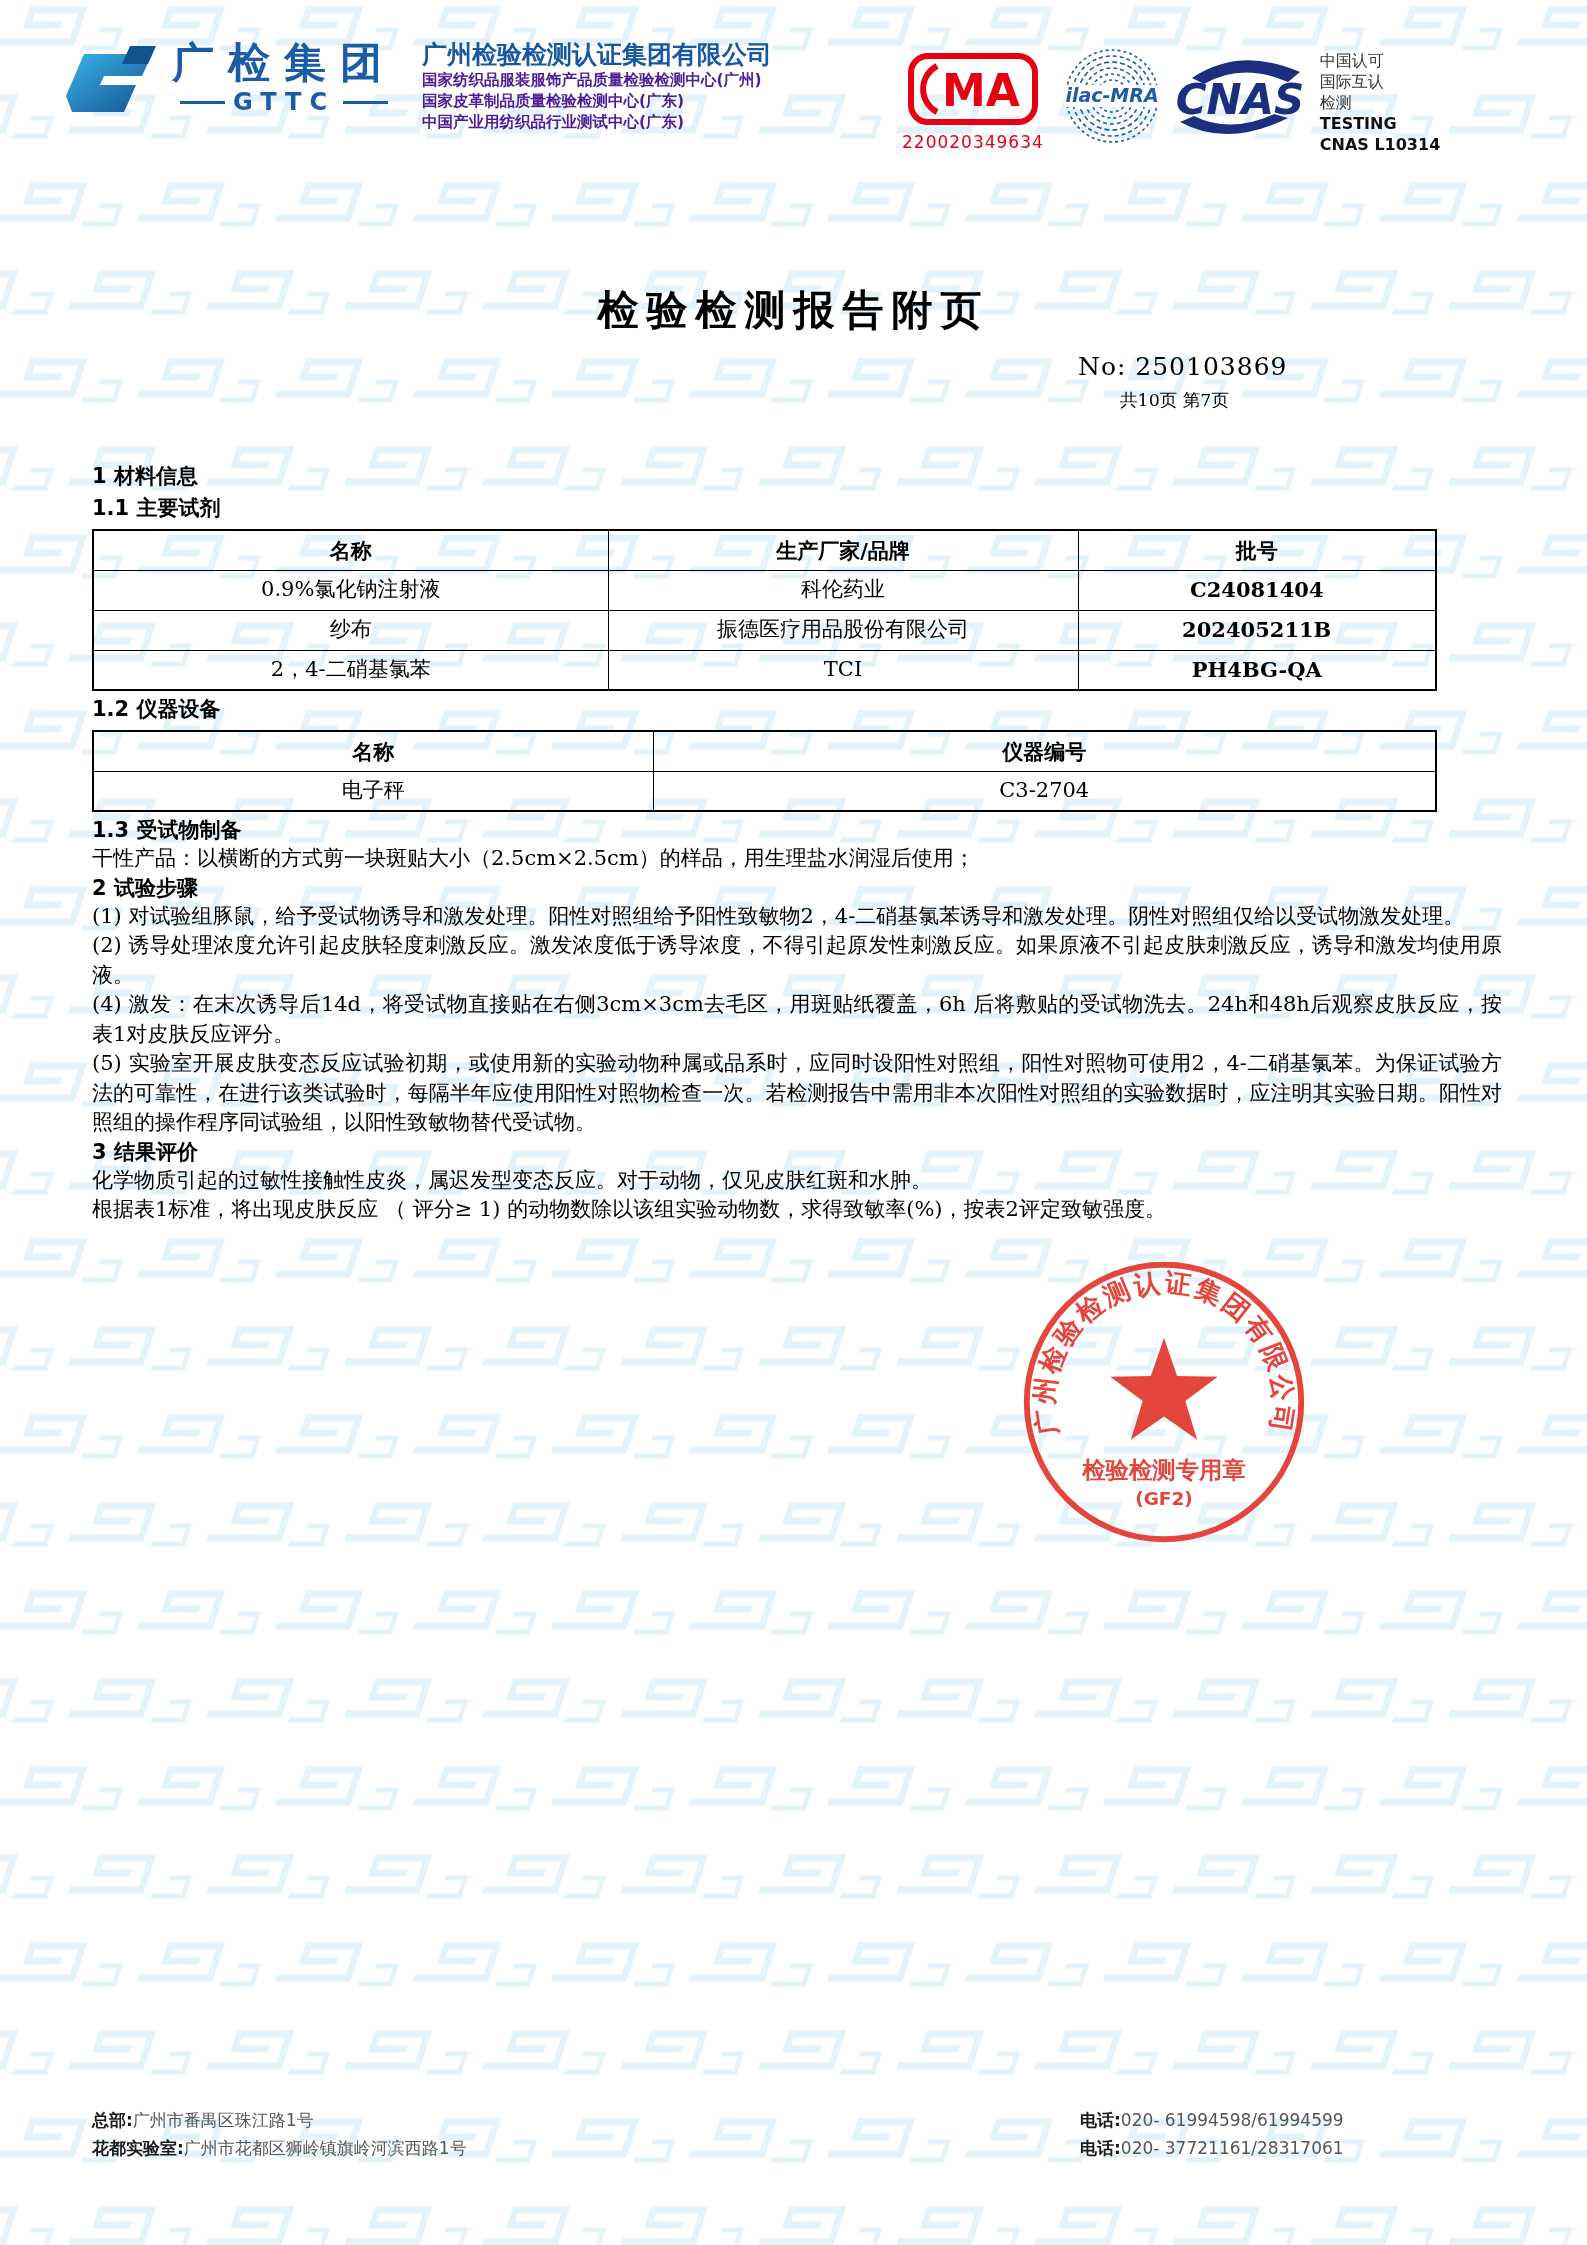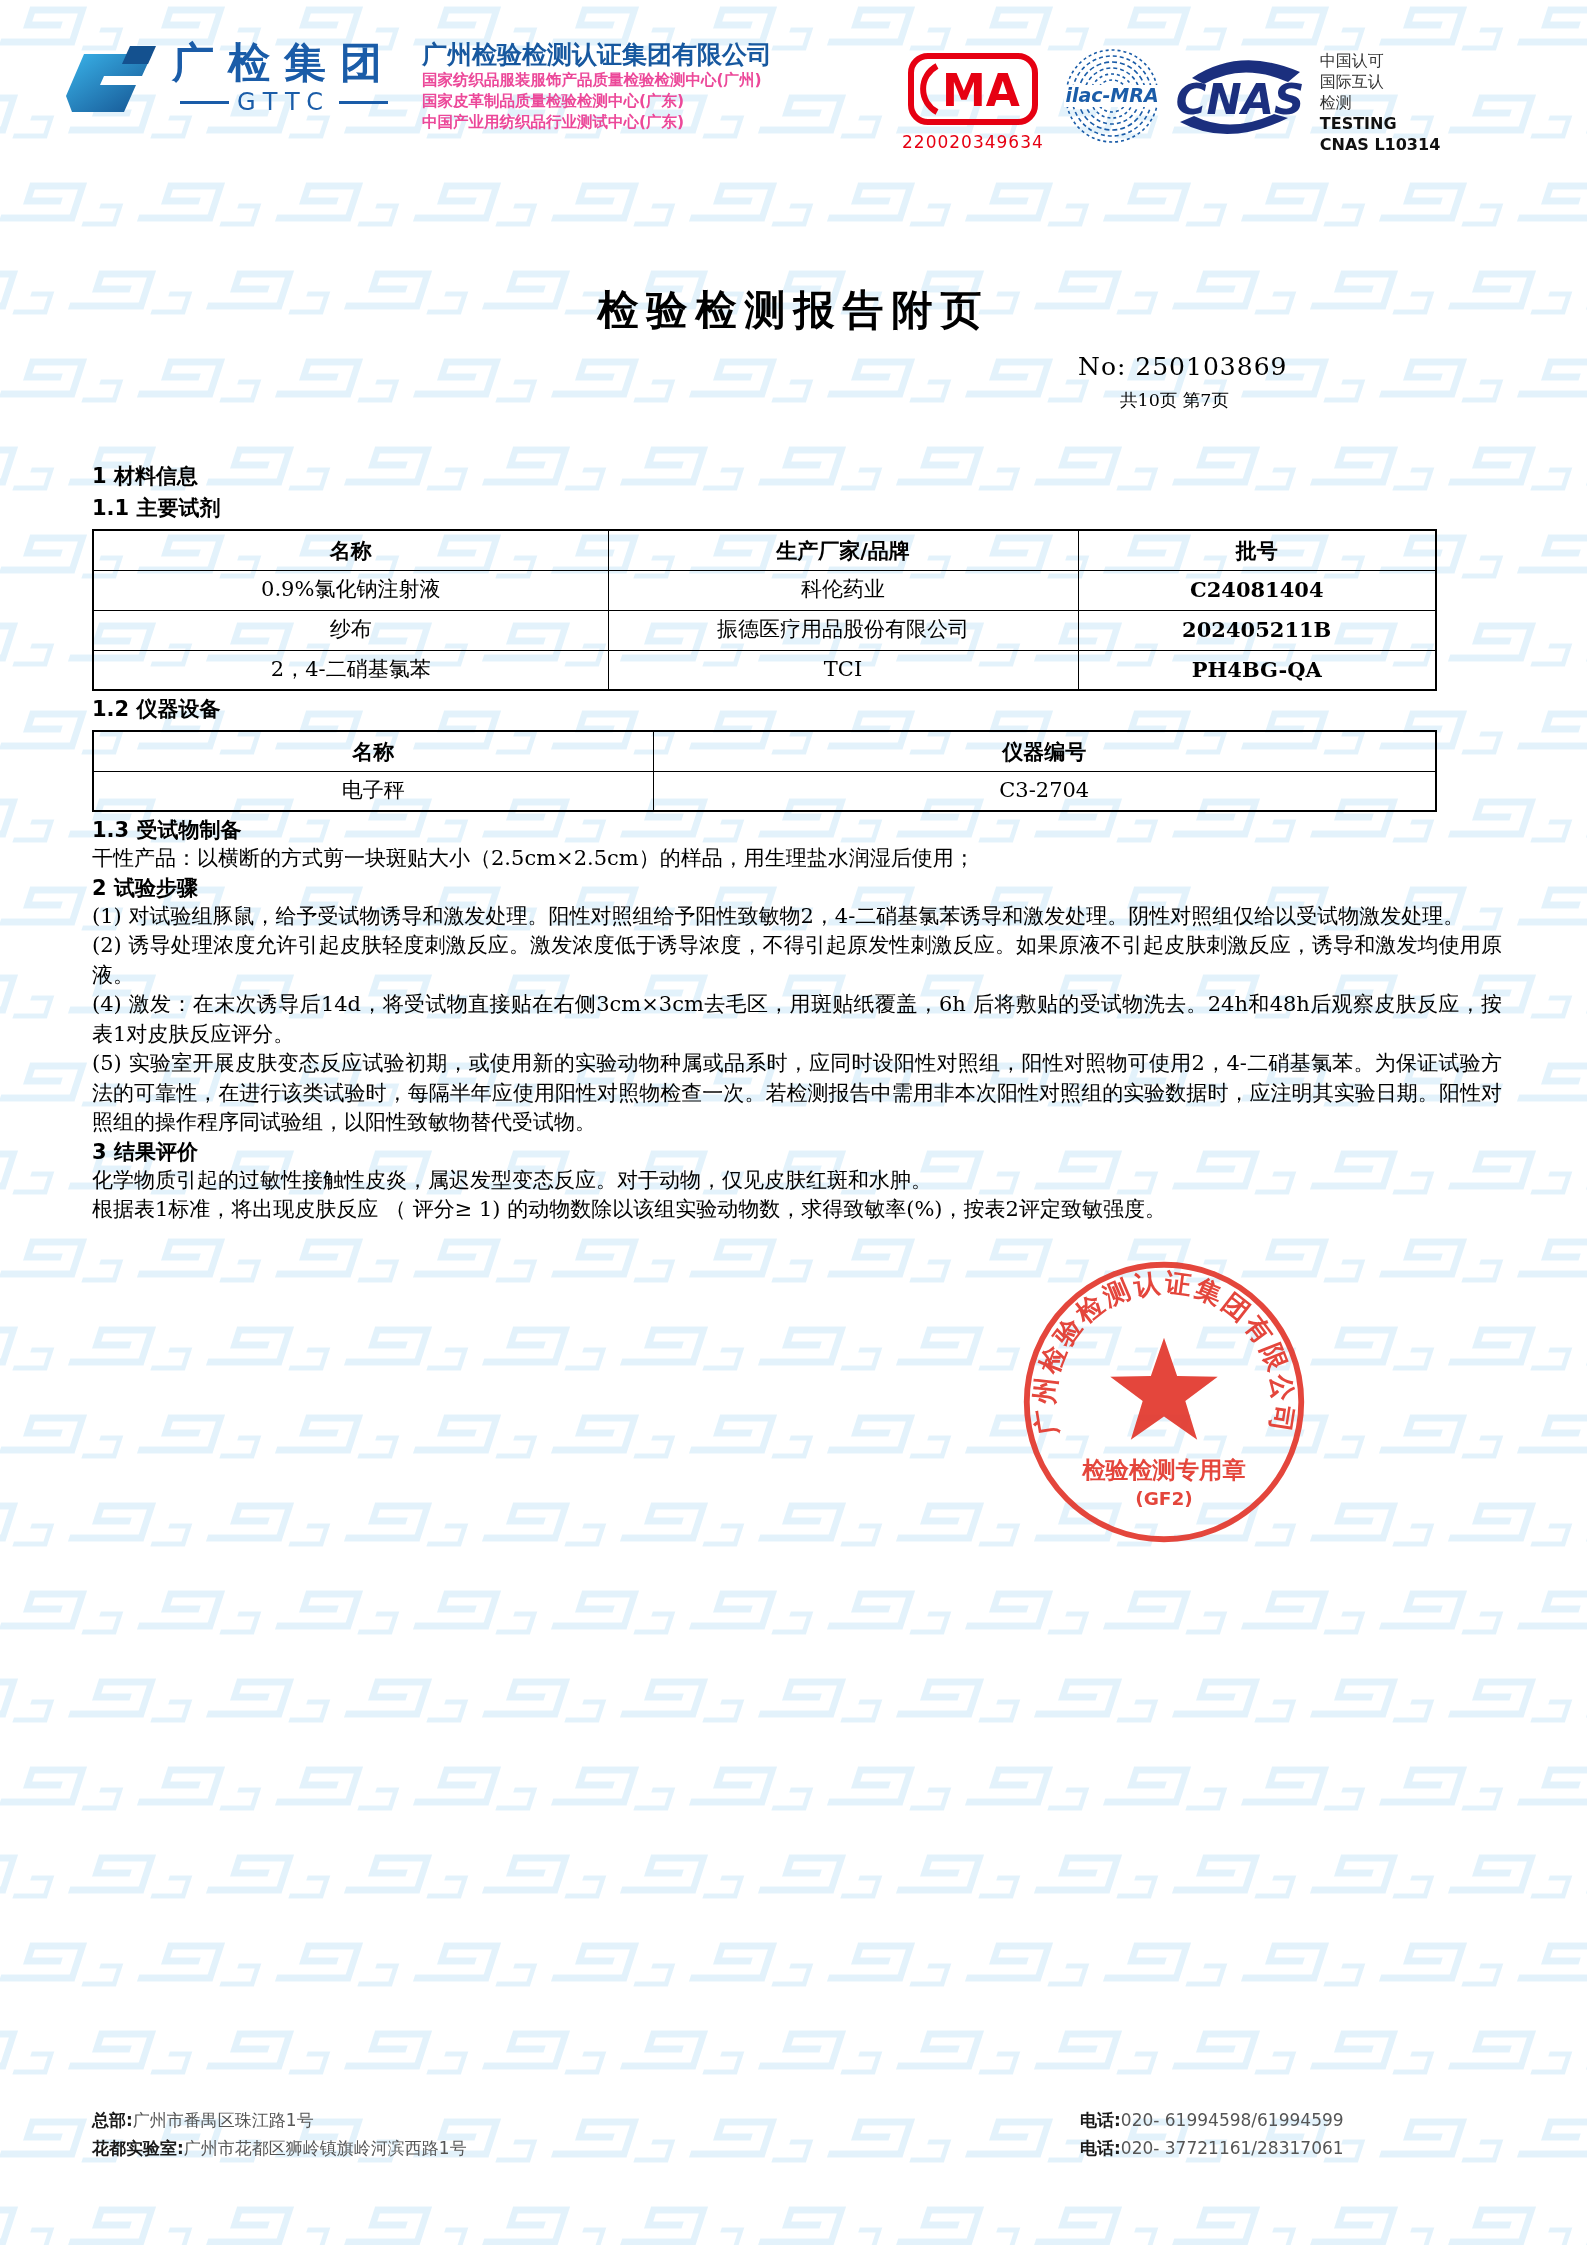--- a/index.html
+++ b/index.html
@@ -7,26 +7,26 @@
         font-family:"DejaVu Sans",sans-serif;color:#000;}
   .watermark{position:absolute;inset:0;z-index:0;pointer-events:none;overflow:hidden;}
   .wm-tile{position:absolute;transform:skewX(-18deg);}
   .content{position:absolute;inset:0;z-index:1;}
 
   
   .hdr{position:absolute;top:40px;left:60px;width:1500px;display:flex;align-items:flex-start;}
   .logo-block{display:flex;align-items:flex-start;}
   .brand{margin-left:14px;}
   .brand-cn{font-size:42px;font-weight:bold;color:#1a5ca8;letter-spacing:14px;line-height:46px;}
-  .brand-en{display:flex;align-items:center;justify-content:center;color:#1a5ca8;font-weight:normal;
+  .brand-en{display:flex;align-items:center;justify-content:center;color:#1a5ca8;font-weight:bold;
             font-size:24px;letter-spacing:8px;margin-top:2px;}
   .brand-en .dash{flex:1;height:3px;background:#1a5ca8;margin:0 8px;}
   .company{margin-left:26px;width:420px;}
   .company-name{font-size:25px;font-weight:bold;color:#17589f;line-height:30px;}
-  .company-sub{font-size:15.5px;font-weight:bold;color:#ec4899;line-height:21px;}
+  .company-sub{font-size:15.5px;font-weight:bold;color:#4c1d95;line-height:21px;}
   .marks{display:flex;align-items:flex-start;margin-left:60px;}
   .cma{text-align:center;margin-top:12px;}
   .cma-num{font-size:17px;color:#e60012;letter-spacing:1px;margin-top:2px;
            font-family:"DejaVu Sans",sans-serif;}
   .ilac{margin-left:18px;margin-top:6px;}
   .cnas{margin-left:8px;margin-top:16px;}
   .accred{margin-left:10px;margin-top:10px;font-size:16px;color:#333;line-height:21px;}
   .accred .en{font-weight:bold;color:#111;}
 
   

